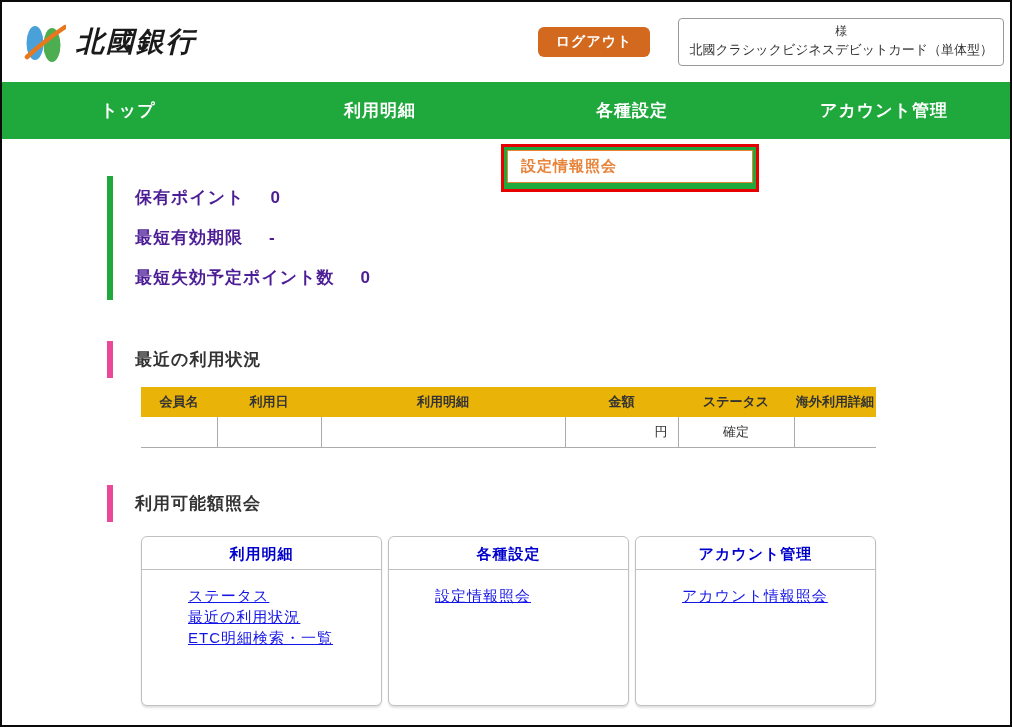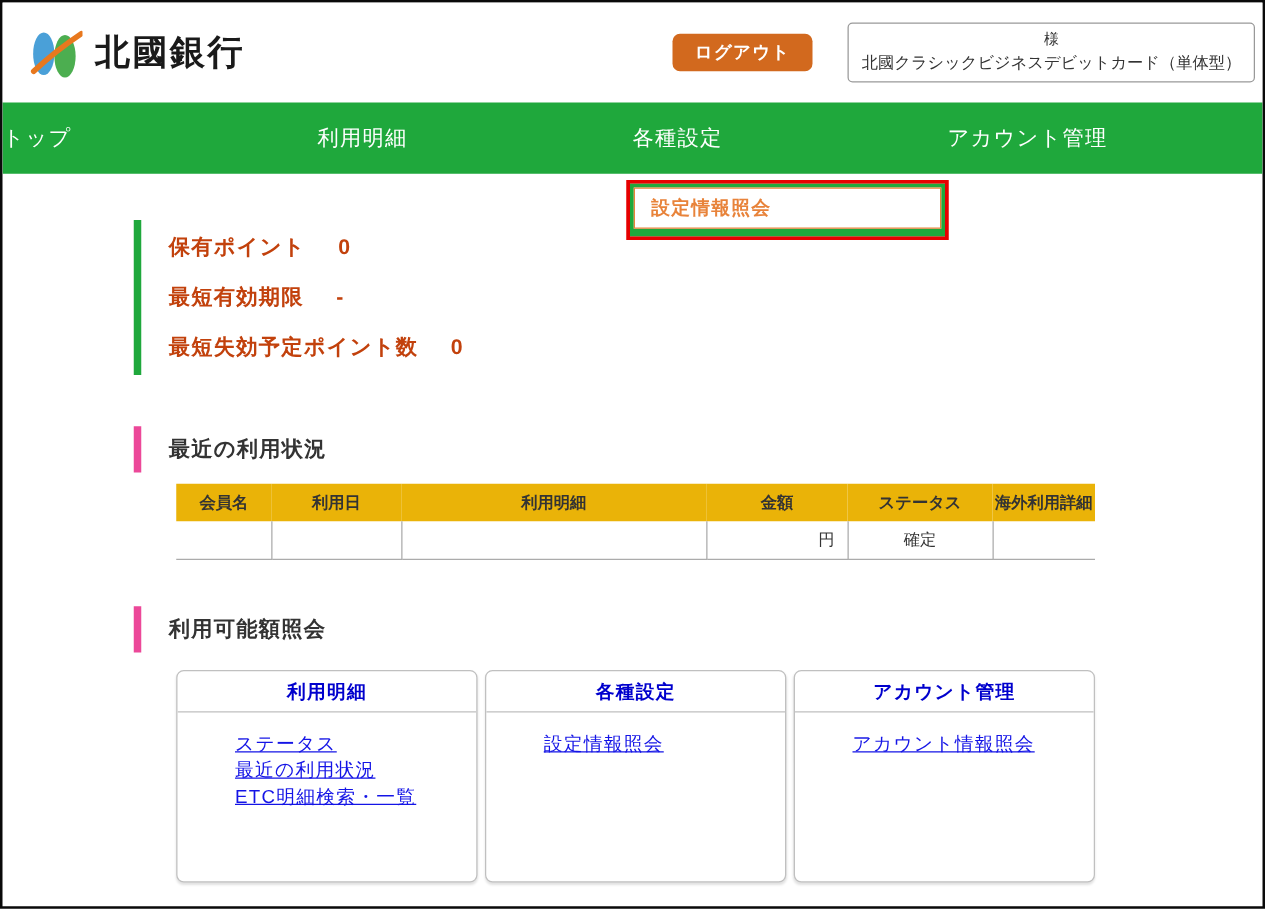--- a/index.html
+++ b/index.html
@@ -21,20 +21,21 @@
     justify-content: space-between;
     padding: 0 6px 0 22px;
     background: #ffffff;
   }
   .logo-group { display: flex; align-items: center; gap: 10px; }
   .bank-name {
     font-size: 28px;
     font-weight: bold;
     color: #1a1a1a;
     letter-spacing: 2px;
+    font-style: italic;
   }
   .header-right { display: flex; align-items: center; gap: 28px; }
   .logout-btn {
     background: #d2691e;
     color: #ffffff;
     font-size: 14px;
     font-weight: bold;
     border: none;
     border-radius: 6px;
     padding: 6px 18px;
@@ -54,23 +55,24 @@
 
   
   .nav-bar {
     height: 57px;
     background: #1fa83c;
     display: flex;
     align-items: center;
   }
   .nav-item {
     flex: 1;
+    text-align: center;
     color: #ffffff;
     font-size: 17px;
-    font-weight: normal;
+    font-weight: bold;
     cursor: pointer;
     letter-spacing: 1px;
   }
 
   
   .annotation-highlight {
     position: absolute;
     left: 499px;
     top: 142px;
     border: 3px solid #e60000;
@@ -96,21 +98,21 @@
 
   
   .points-section {
     margin: 37px 0 0 105px;
     border-left: 6px solid #1fa83c;
     padding: 2px 0 2px 22px;
   }
   .point-row {
     font-size: 17px;
     font-weight: bold;
-    color: #c2410c;
+    color: #4c1d95;
     line-height: 40px;
     letter-spacing: 1px;
   }
   .point-row .point-value { margin-left: 26px; }
 
   .section-heading {
     margin-left: 105px;
     border-left: 6px solid #ec4899;
     padding: 7px 0 7px 22px;
     font-size: 17px;

